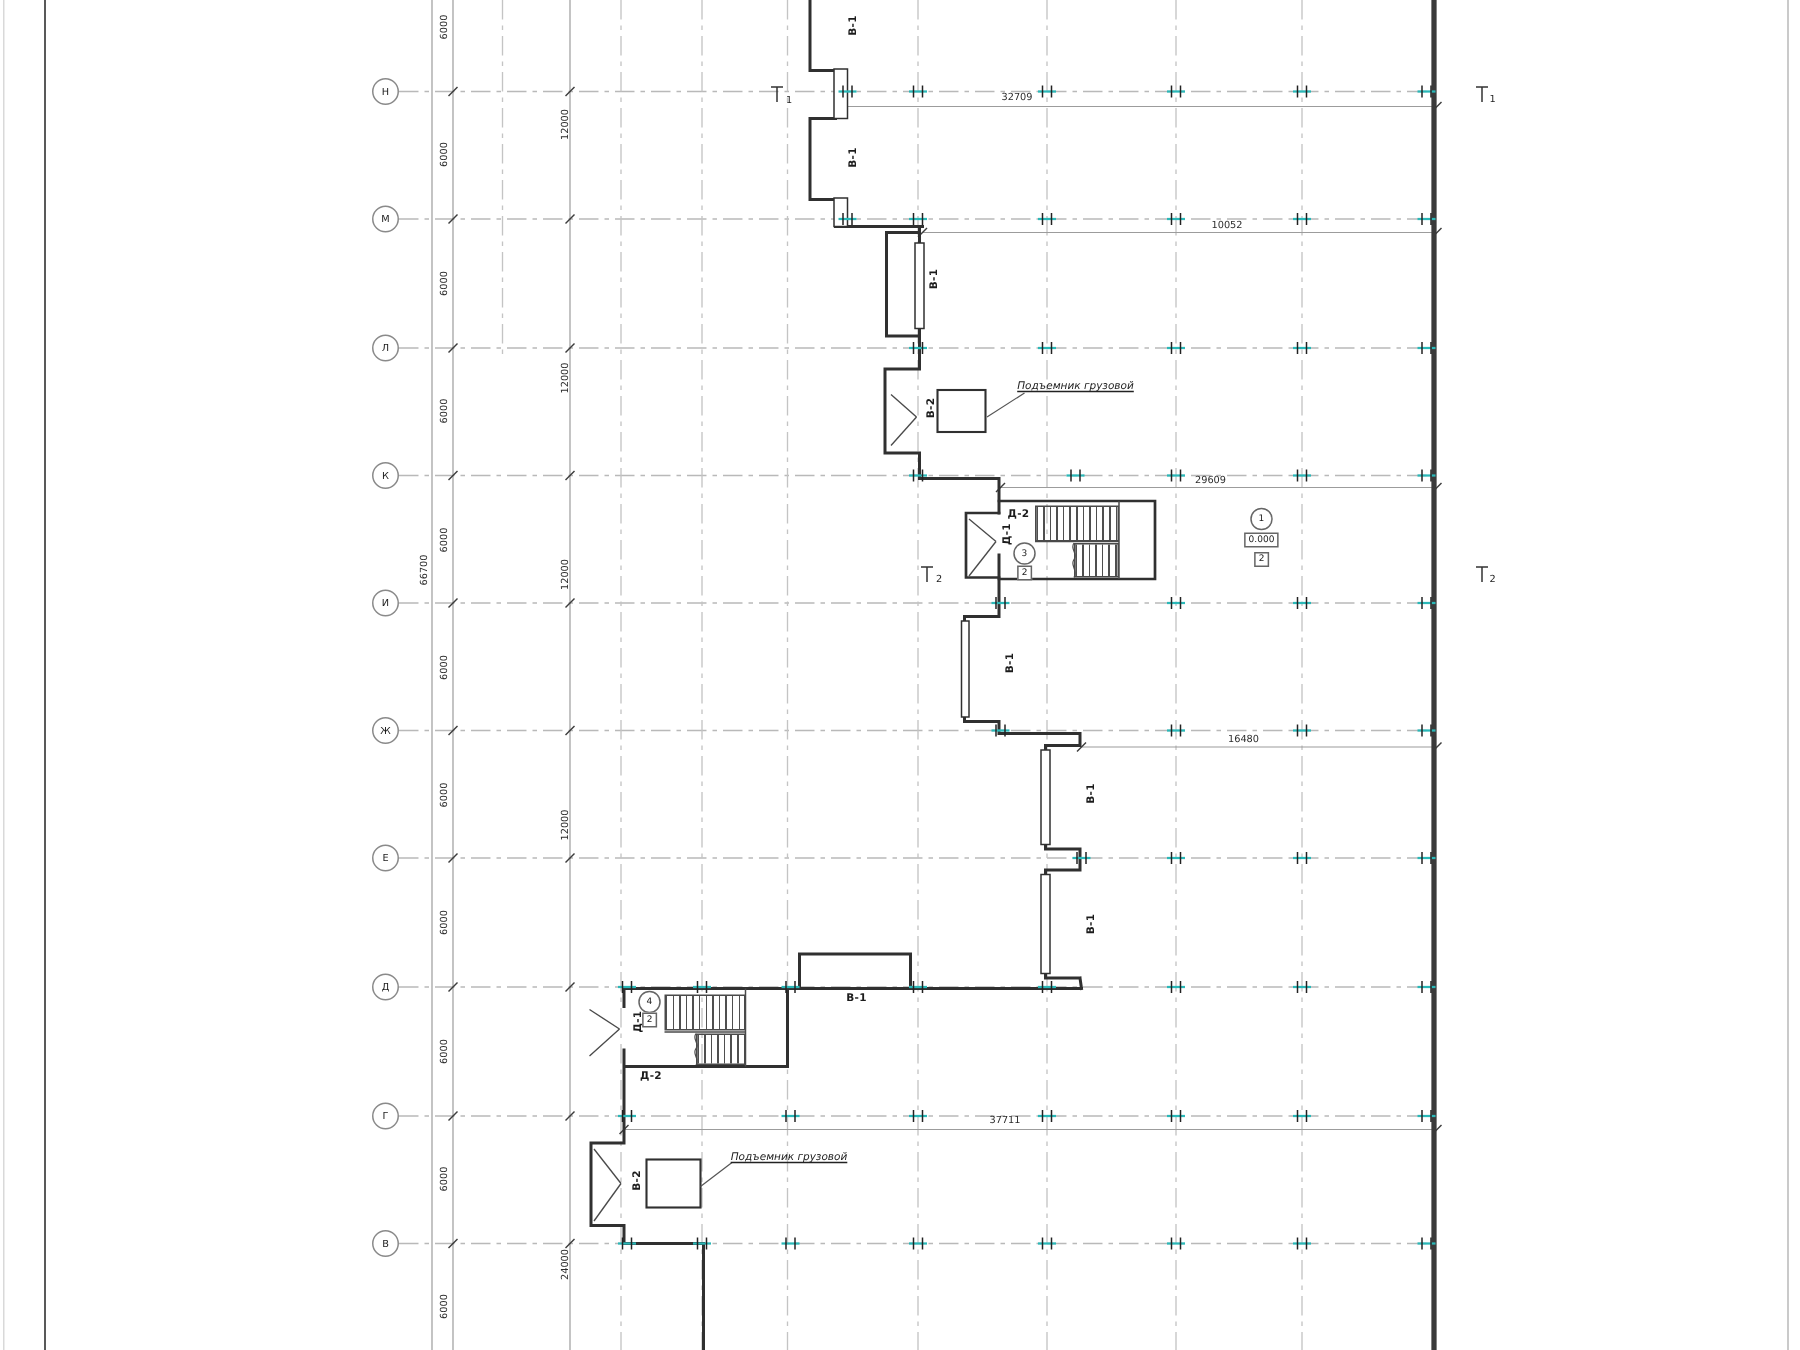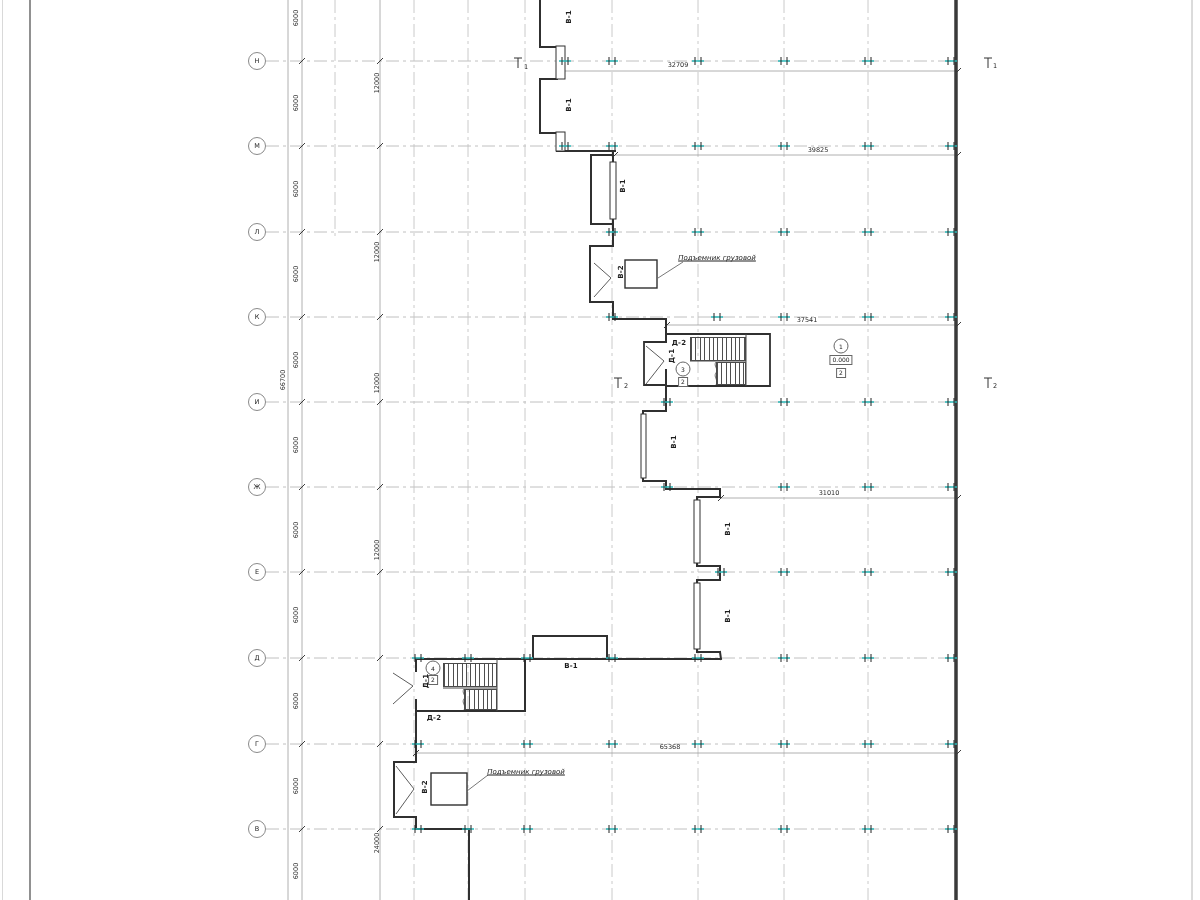--- a/index.html
+++ b/index.html
@@ -401,24 +401,24 @@
   <div class="lbl dim rot" style="left:296px;top:871px">6000</div>
 
   <div class="lbl dim rot" style="left:283px;top:380px">66700</div>
   <div class="lbl dim rot" style="left:377px;top:83px">12000</div>
   <div class="lbl dim rot" style="left:377px;top:252px">12000</div>
   <div class="lbl dim rot" style="left:377px;top:383px">12000</div>
   <div class="lbl dim rot" style="left:377px;top:550px">12000</div>
   <div class="lbl dim rot" style="left:377px;top:843px">24000</div>
 
   <div class="lbl dim" style="left:678px;top:65px">32709</div>
-  <div class="lbl dim" style="left:818px;top:150px">39825</div>
-  <div class="lbl dim" style="left:807px;top:320px">37541</div>
-  <div class="lbl dim" style="left:829px;top:493px">31010</div>
-  <div class="lbl dim" style="left:670px;top:747px">65368</div>
+  <div class="lbl dim" style="left:818px;top:150px">10052</div>
+  <div class="lbl dim" style="left:807px;top:320px">29609</div>
+  <div class="lbl dim" style="left:829px;top:493px">16480</div>
+  <div class="lbl dim" style="left:670px;top:747px">37711</div>
 
   <div class="lbl mark rot" style="left:569px;top:17px">В-1</div>
   <div class="lbl mark rot" style="left:569px;top:105px">В-1</div>
   <div class="lbl mark rot" style="left:623px;top:186px">В-1</div>
   <div class="lbl mark rot" style="left:674px;top:442px">В-1</div>
   <div class="lbl mark rot" style="left:728px;top:529px">В-1</div>
   <div class="lbl mark rot" style="left:728px;top:616px">В-1</div>
   <div class="lbl mark" style="left:571px;top:666px">В-1</div>
   <div class="lbl mark rot" style="left:621px;top:272px">В-2</div>
   <div class="lbl mark rot" style="left:425px;top:787px">В-2</div>

